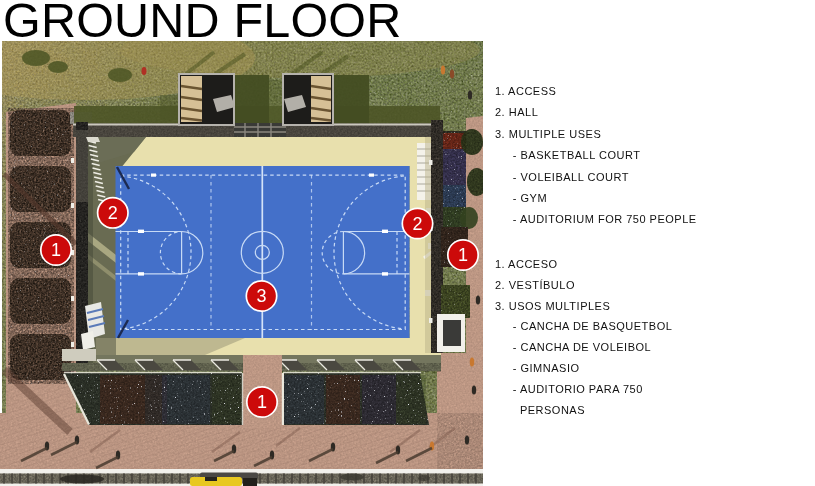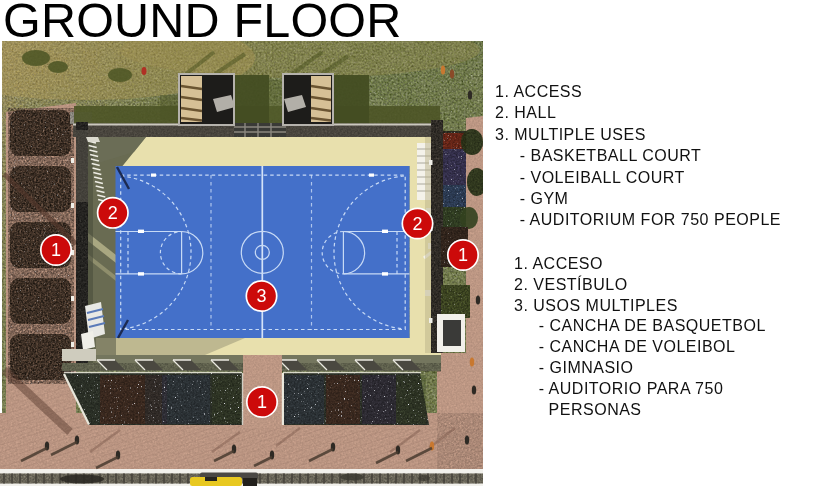--- a/index.html
+++ b/index.html
@@ -1,18 +1,18 @@
 <!DOCTYPE html>
 <html><head>
 <meta charset="utf-8">
 <style>
   html,body{margin:0;padding:0;background:#ffffff;width:815px;height:486px;overflow:hidden}
   body{font-family:"Liberation Sans",sans-serif;position:relative}
   .title{position:absolute;left:3px;top:-8px;font-size:48.5px;color:#000;letter-spacing:0.2px;white-space:pre}
-  .legend{position:absolute;color:#111;font-size:16px;white-space:pre;letter-spacing:0.5px}
+  .legend{position:absolute;color:#111;font-size:11px;white-space:pre;letter-spacing:0.5px}
 </style>
 </head>
 <body>
 
 <div class="title">GROUND FLOOR</div>
 
 <svg style="position:absolute;left:0;top:41px" width="483" height="445" viewBox="0 41 483 445">
 <defs>
   <filter id="nz" x="-5%" y="-5%" width="110%" height="110%">
     <feTurbulence type="fractalNoise" baseFrequency="0.55" numOctaves="3" seed="7"></feTurbulence>
@@ -463,20 +463,20 @@
 </svg>
 
 <div class="legend" style="left:495px;top:81px;line-height:21.4px">1. ACCESS
 2. HALL
 3. MULTIPLE USES
      - BASKETBALL COURT
      - VOLEIBALL COURT
      - GYM
      - AUDITORIUM FOR 750 PEOPLE</div>
 
-<div class="legend" style="left:514px;top:254px;line-height:20.8px">1. ACCESO
+<div class="legend" style="left:495px;top:254px;line-height:20.8px">1. ACCESO
 2. VESTÍBULO
 3. USOS MULTIPLES
      - CANCHA DE BASQUETBOL
      - CANCHA DE VOLEIBOL
      - GIMNASIO
      - AUDITORIO PARA 750
        PERSONAS</div>
 
 </body></html>

